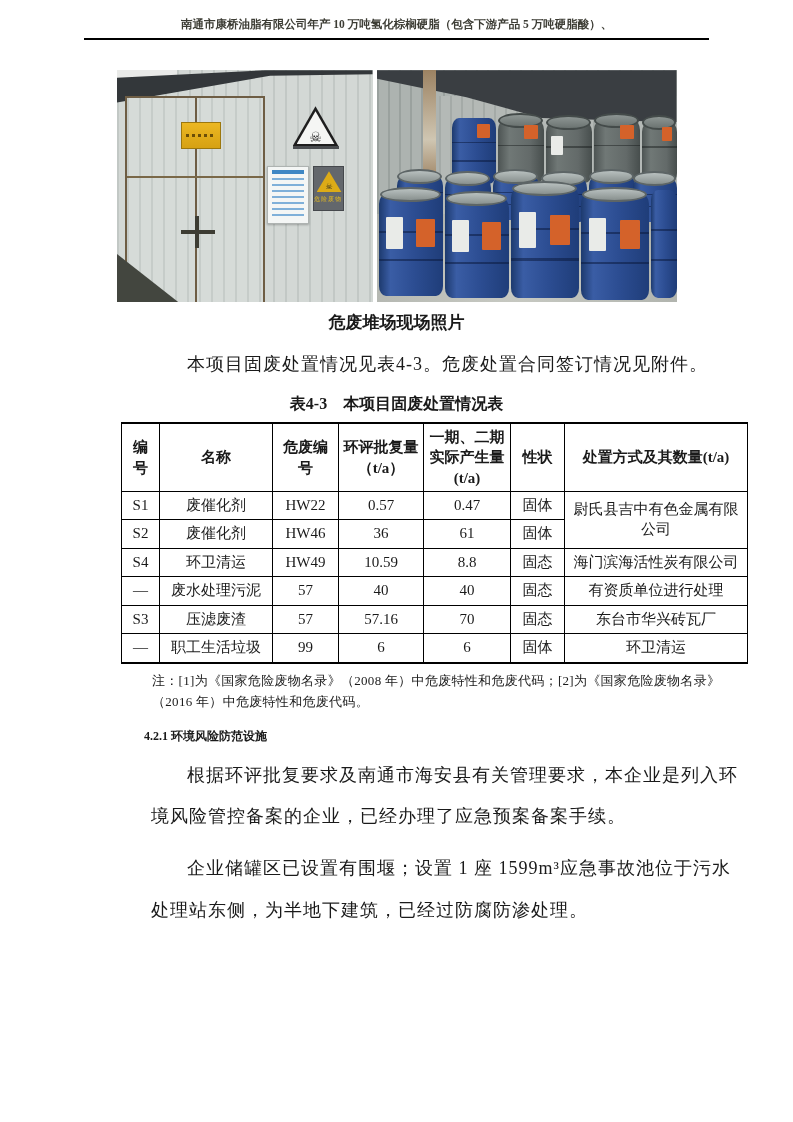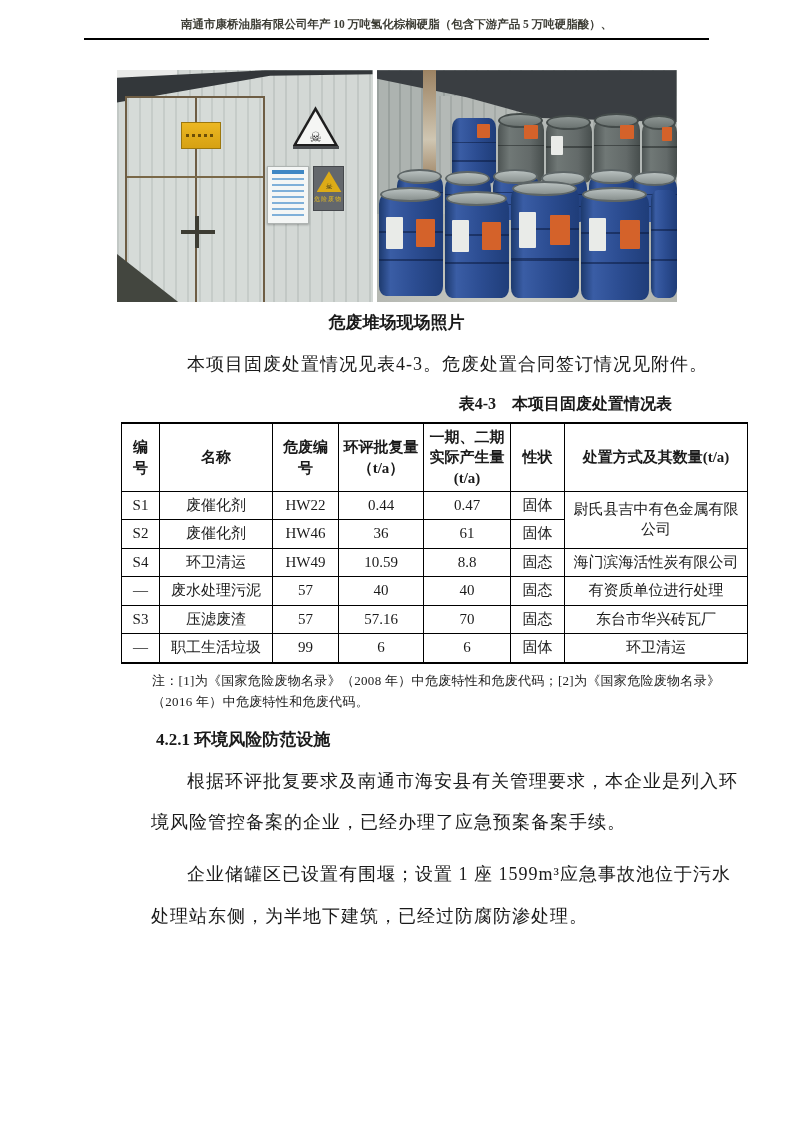--- a/index.html
+++ b/index.html
@@ -80,30 +80,30 @@
   .drum .rim.dark { background:linear-gradient(180deg,#8d9593,#6b7371); border-color:#444b4a; }
   .drum .lo { position:absolute; right:12%; top:24%; width:30%; height:28%; background:#d4622a; border-radius:1px; }
   .drum .lw { position:absolute; left:12%; top:22%; width:26%; height:32%; background:#e9ebe8; border-radius:1px; }
   .drum .lo.sm { top:8%; height:22%; }
   
   .content { margin:0 84px; }
   .caption { margin-top:9px; text-align:center; font-weight:bold; font-size:17px; }
   .body-para { margin:10px 0 0 30px; width:594px; font-size:18px; letter-spacing:1px;
     line-height:2.33; text-indent:36px; }
   .intro { margin-top:10px; }
-  .table-title { margin-top:8px; text-align:right; font-weight:bold; font-size:16px; }
+  .table-title { margin-top:8px; text-align:center; font-weight:bold; font-size:16px; }
   table.waste { margin-top:7px; width:626px; border-collapse:collapse;
     border-top:2.5px solid #000; border-bottom:2.5px solid #000; table-layout:fixed; }
   table.waste th, table.waste td { border:1px solid #000; text-align:center; vertical-align:middle; }
   table.waste th { font-size:15px; font-weight:bold; padding:3px 4px; line-height:1.35; height:60px; }
   table.waste td { font-size:15px; padding:4px 6px; height:28px; line-height:1.3; }
   table.waste td.disposal { padding:4px 8px; }
   .note { margin:7px 0 0 31px; width:601px; font-size:13px; line-height:1.6; letter-spacing:.3px; }
   .h42 { margin:18px 0 0 31px; font-size:18px; font-weight:bold; }
-  .h421 { margin:15px 0 0 35px; font-size:17px; font-weight:bold; }
+  .h421 { margin:15px 0 0 23px; font-size:12px; font-weight:bold; }
   .page-number { position:absolute; left:0; right:0; bottom:72px; text-align:center; font-size:12px; }
 </style>
 </head>
 <body>
 
 <div class="page">
 
   <div class="doc-header">
     <div>南通市康桥油脂有限公司年产 10 万吨氢化棕榈硬脂（包含下游产品 5 万吨硬脂酸）、</div>
   </div>
@@ -227,21 +227,21 @@
         <th>危废编号</th>
         <th>环评批复量（t/a）</th>
         <th>一期、二期实际产生量(t/a)</th>
         <th>性状</th>
         <th>处置方式及其数量(t/a)</th>
       </tr>
       <tr>
         <td>S1</td>
         <td>废催化剂</td>
         <td>HW22</td>
-        <td>0.44</td>
+        <td>0.57</td>
         <td>0.47</td>
         <td>固体</td>
         <td class="disposal" rowspan="2">尉氏县吉中有色金属有限公司</td>
       </tr>
       <tr>
         <td>S2</td>
         <td>废催化剂</td>
         <td>HW46</td>
         <td>36</td>
         <td>61</td>

